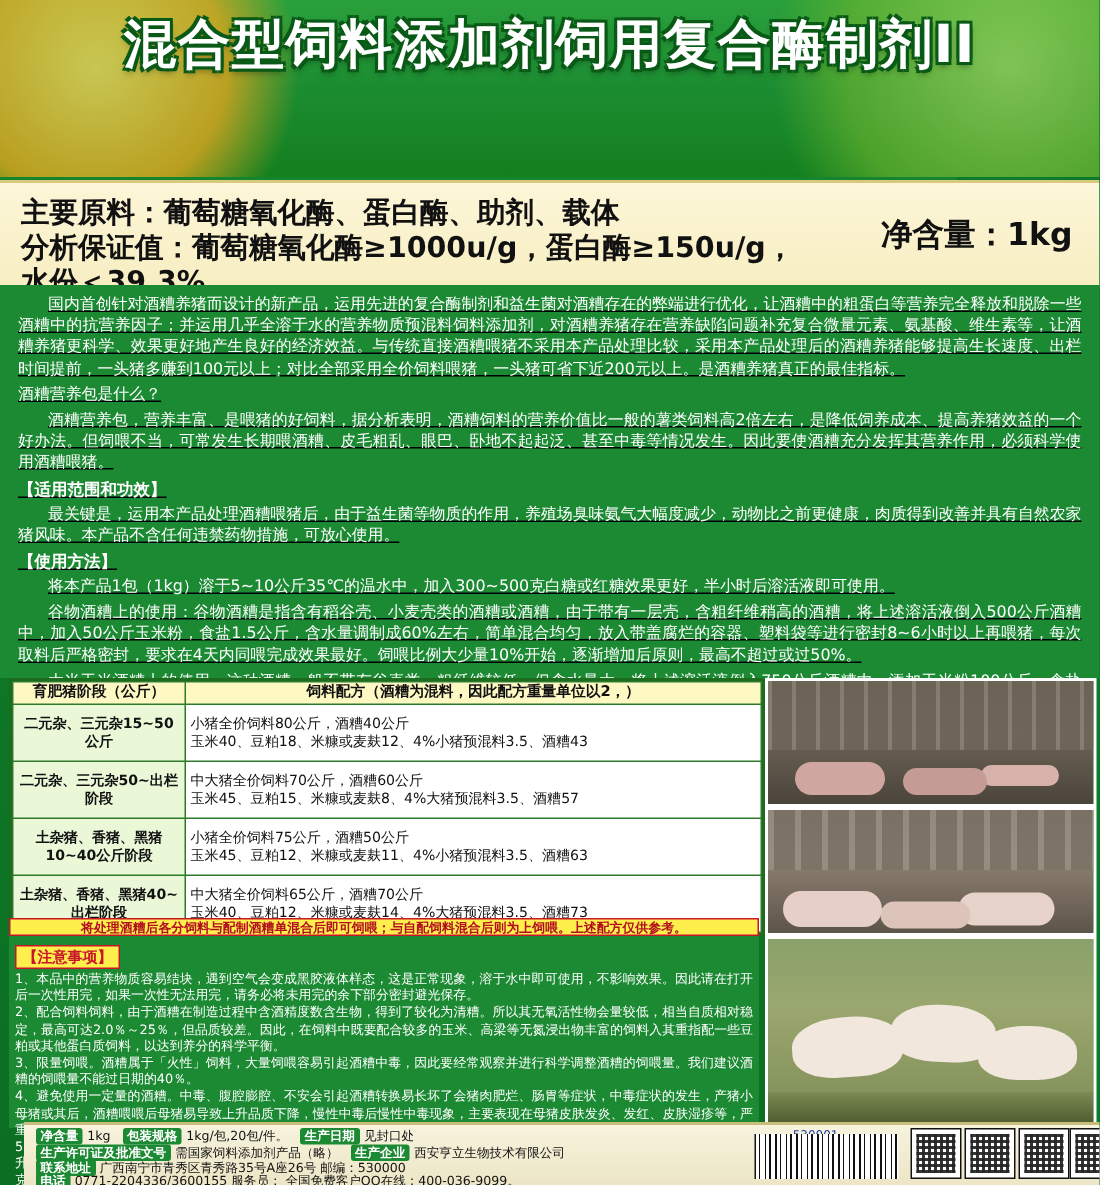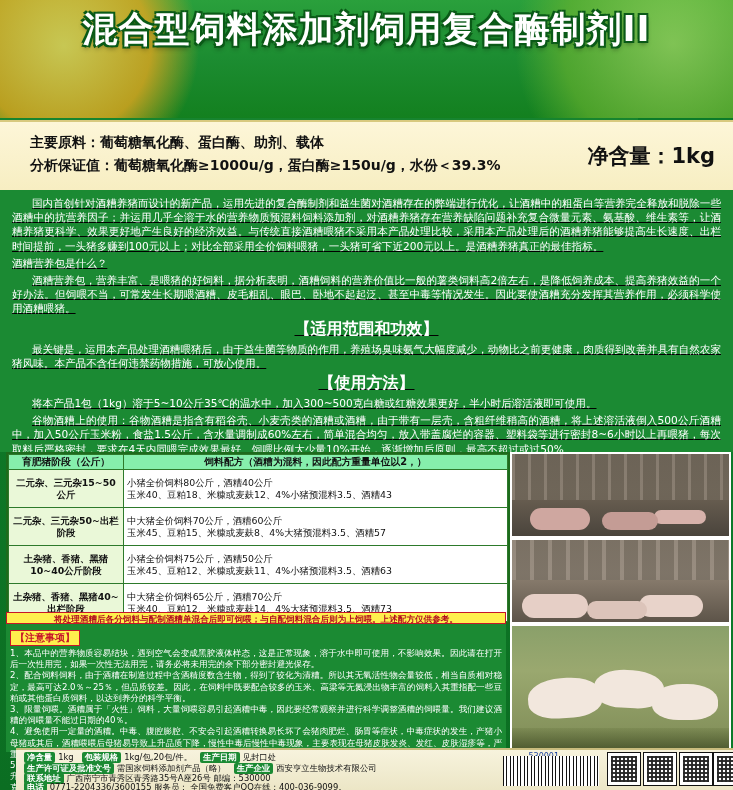--- a/index.html
+++ b/index.html
@@ -50,52 +50,52 @@
     font-size:29px;font-weight:bold;color:#ffef4d;letter-spacing:2px;
     text-shadow:1px 1px 0 #7a0c16,2px 2px 2px rgba(0,0,0,.5);
   }
   
   .info-strip{
     position:absolute;left:0;top:120px;width:733px;height:68px;
     background:linear-gradient(180deg,#fdf6d8 0%,#f7eec2 100%);
     border-top:2px solid #d8c97f;border-bottom:2px solid #d8c97f;
   }
   .info-left{position:absolute;left:14px;top:9px;width:520px;}
-  .info-line{font-size:14px;color:#111;line-height:23px;font-weight:bold;margin-left:16px;}
+  .info-line{font-size:19px;color:#111;line-height:23px;font-weight:bold;}
   .info-right{
     position:absolute;right:18px;top:20px;font-size:21px;font-weight:bold;color:#111;
   }
   
   .body-area{
     position:absolute;left:0;top:190px;width:733px;height:262px;
     background:#1b8a33;
     padding:6px 12px 0 12px;box-sizing:border-box;text-decoration:underline;
   }
   .p{
     color:#ffffff;font-size:10.6px;line-height:14.2px;text-align:justify;
     margin:0 0 3px 0;
   }
   .p-indent{text-indent:20px;}
   .sec{
-    color:#ffffff;font-size:16px;font-weight:bold;margin:2px 0 2px 0;text-align:center;
+    color:#ffffff;font-size:11px;font-weight:bold;margin:2px 0 2px 0;
   }
   
   .table-zone{
     position:absolute;left:6px;top:452px;width:500px;height:168px;
     border:2px solid #1d6b1c;background:#ffffff;
   }
   table.feed{
     border-collapse:collapse;width:100%;height:100%;
     font-size:9.4px;color:#111;table-layout:fixed;
   }
   table.feed th,table.feed td{
     border:1px solid #2d7a2b;padding:1px 3px;vertical-align:middle;
     line-height:12px;
   }
-  table.feed th{background:#86efac;font-weight:bold;font-size:9.8px;text-align:center;}
+  table.feed th{background:#fef9c3;font-weight:bold;font-size:9.8px;text-align:center;}
   .c-stage{width:108px;text-align:center;background:#eaf8d8;font-weight:bold;}
   .c-recipe{background:#ffffff;}
   .row-a .c-recipe{background:#ffffff;}
   .sub-line{display:block;}
   
   .photo{
     position:absolute;border:2px solid #ffffff;overflow:hidden;
   }
   .photo-top{
     left:510px;top:452px;width:217px;height:82px;

